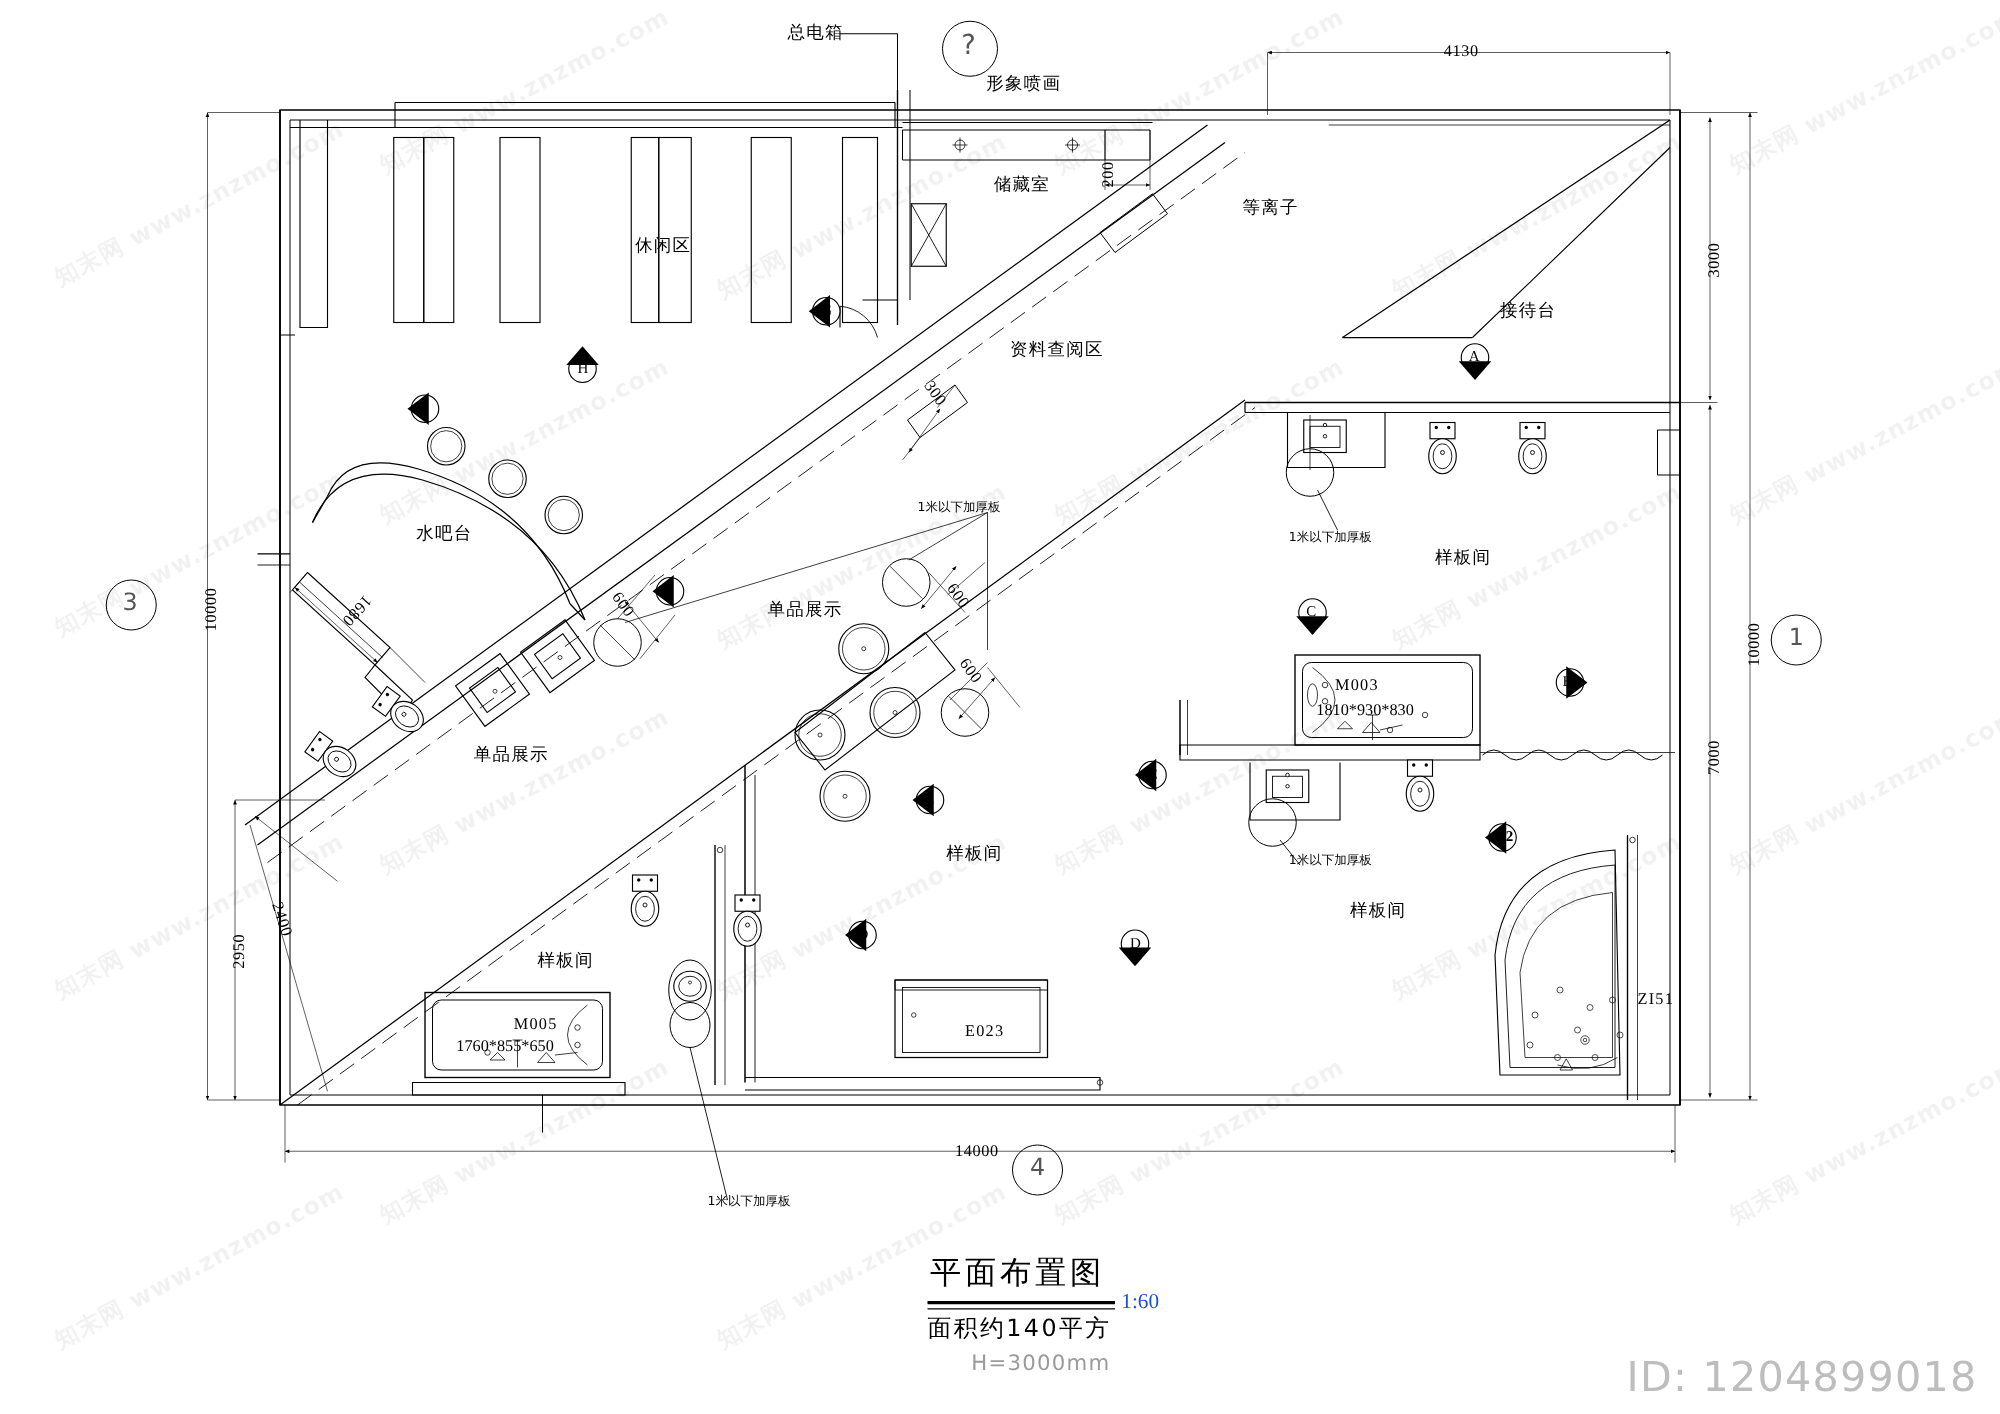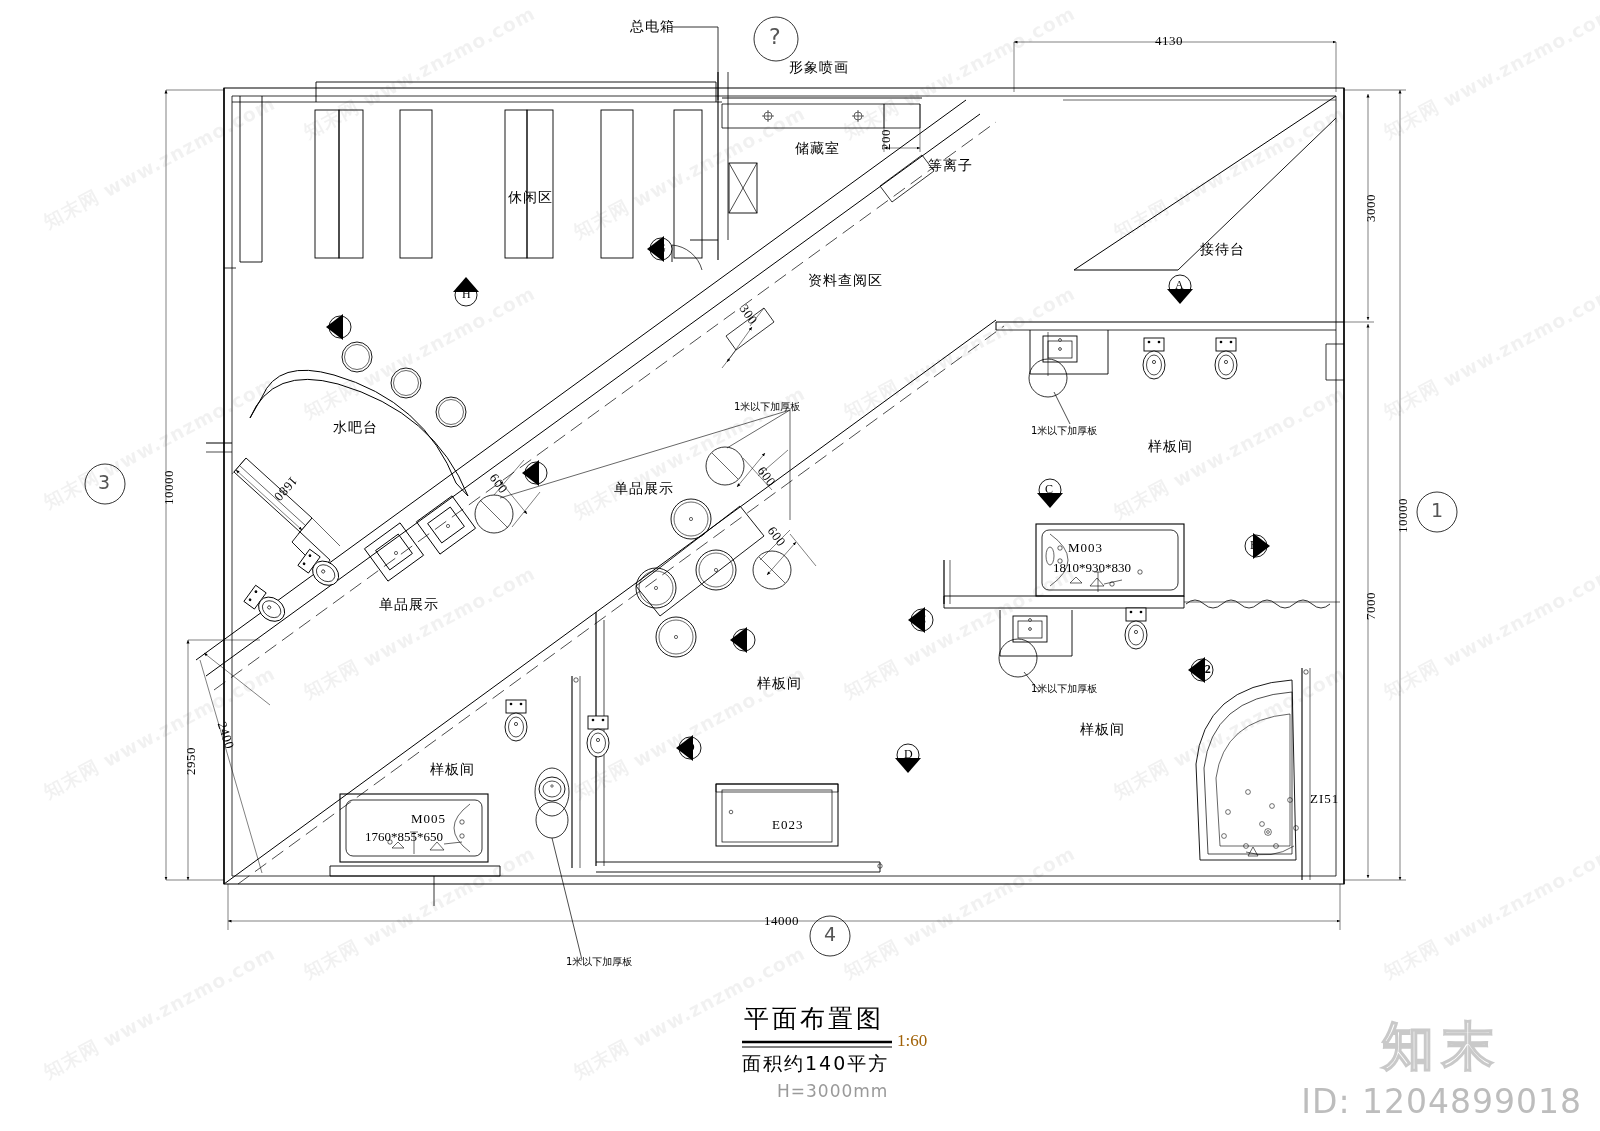--- a/index.html
+++ b/index.html
@@ -11,21 +11,21 @@
        color:#000;line-height:1;}
   .cn{font-family:"DejaVu Sans","Liberation Sans",sans-serif;font-size:14px;letter-spacing:1px;}
   .cn-sm{font-family:"DejaVu Sans","Liberation Sans",sans-serif;font-size:10px;letter-spacing:0px;}
   .num{font-family:"Liberation Serif","DejaVu Serif",serif;font-size:13px;letter-spacing:.5px;}
   .num-s{font-family:"Liberation Serif","DejaVu Serif",serif;font-size:13px;}
   .tag{font-family:"Liberation Serif","DejaVu Serif",serif;font-size:12px;}
   .rot90{transform:rotate(-90deg);transform-origin:left top;}
   .title-cn{font-family:Liberation Serif, serif;font-size:25px;letter-spacing:3px;}
   .sub-cn{font-family:"DejaVu Sans","Liberation Sans",sans-serif;font-size:19px;letter-spacing:2px;}
   .sub2-cn{font-family:"DejaVu Sans","Liberation Sans",sans-serif;font-size:17px;letter-spacing:1px;color:#9a9a9a;}
-  .scale-n{font-family:"Liberation Serif","DejaVu Serif",serif;font-size:17px;color:#a16207;}
+  .scale-n{font-family:"Liberation Serif","DejaVu Serif",serif;font-size:17px;color:#1d4ed8;}
   
   .wm-layer{position:absolute;left:0;top:0;width:1600px;height:1131px;pointer-events:none;}
   .wm{position:absolute;color:rgba(0,0,0,0.055);font-family:"DejaVu Sans","Liberation Sans",sans-serif;
       font-size:19px;font-weight:bold;white-space:nowrap;transform:rotate(-28deg);letter-spacing:1px;}
   .wm-br{position:absolute;right:18px;bottom:10px;text-align:center;}
   .wm-br .big{font-family:"DejaVu Sans","Liberation Sans",sans-serif;font-size:52px;font-weight:bold;
       color:#fff;-webkit-text-stroke:1.3px #c9c9c9;letter-spacing:8px;}
   .wm-br .idt{font-family:"DejaVu Sans","Liberation Sans",sans-serif;font-size:33px;color:#bdbdbd;letter-spacing:1px;}
 </style>
 </head>
@@ -439,21 +439,21 @@
   <div class="lbl tag" style="left:337px;top:320px;">I</div>
 
   <div class="lbl" style="left:98px;top:473px;font-size:19px;color:#555;">3</div>
   <div class="lbl" style="left:1431px;top:501px;font-size:19px;color:#555;">1</div>
   <div class="lbl" style="left:824px;top:925px;font-size:19px;color:#555;">4</div>
   <div class="lbl" style="left:769px;top:26px;font-size:22px;color:#555;">?</div>
 
   <div class="lbl cn" style="left:630px;top:19px;">总电箱</div>
   <div class="lbl cn" style="left:789px;top:60px;">形象喷画</div>
   <div class="lbl cn" style="left:795px;top:141px;">储藏室</div>
-  <div class="lbl cn" style="left:928px;top:159px;font-family:Liberation Mono, monospace;">等离子</div>
+  <div class="lbl cn" style="left:994px;top:159px;">等离子</div>
   <div class="lbl cn" style="left:808px;top:273px;">资料查阅区</div>
   <div class="lbl cn" style="left:1200px;top:242px;">接待台</div>
   <div class="lbl cn" style="left:508px;top:190px;">休闲区</div>
   <div class="lbl cn" style="left:333px;top:420px;">水吧台</div>
   <div class="lbl cn" style="left:614px;top:481px;">单品展示</div>
   <div class="lbl cn" style="left:379px;top:597px;">单品展示</div>
   <div class="lbl cn" style="left:1148px;top:439px;">样板间</div>
   <div class="lbl cn" style="left:1080px;top:722px;">样板间</div>
   <div class="lbl cn" style="left:757px;top:676px;">样板间</div>
   <div class="lbl cn" style="left:430px;top:762px;">样板间</div>
@@ -512,18 +512,17 @@
     <div class="wm" style="left:830px;top:900px;">知末网 www.znzmo.com</div>
     <div class="wm" style="left:1100px;top:160px;">知末网 www.znzmo.com</div>
     <div class="wm" style="left:1100px;top:440px;">知末网 www.znzmo.com</div>
     <div class="wm" style="left:1100px;top:720px;">知末网 www.znzmo.com</div>
     <div class="wm" style="left:1370px;top:60px;">知末网 www.znzmo.com</div>
     <div class="wm" style="left:1370px;top:340px;">知末网 www.znzmo.com</div>
     <div class="wm" style="left:1370px;top:620px;">知末网 www.znzmo.com</div>
     <div class="wm" style="left:1370px;top:900px;">知末网 www.znzmo.com</div>
 
     <div class="wm-br">
-      <div class="big">知末</div>
       <div class="idt">ID: 1204899018</div>
     </div>
   </div>
 
 </div>
 
 </body></html>

